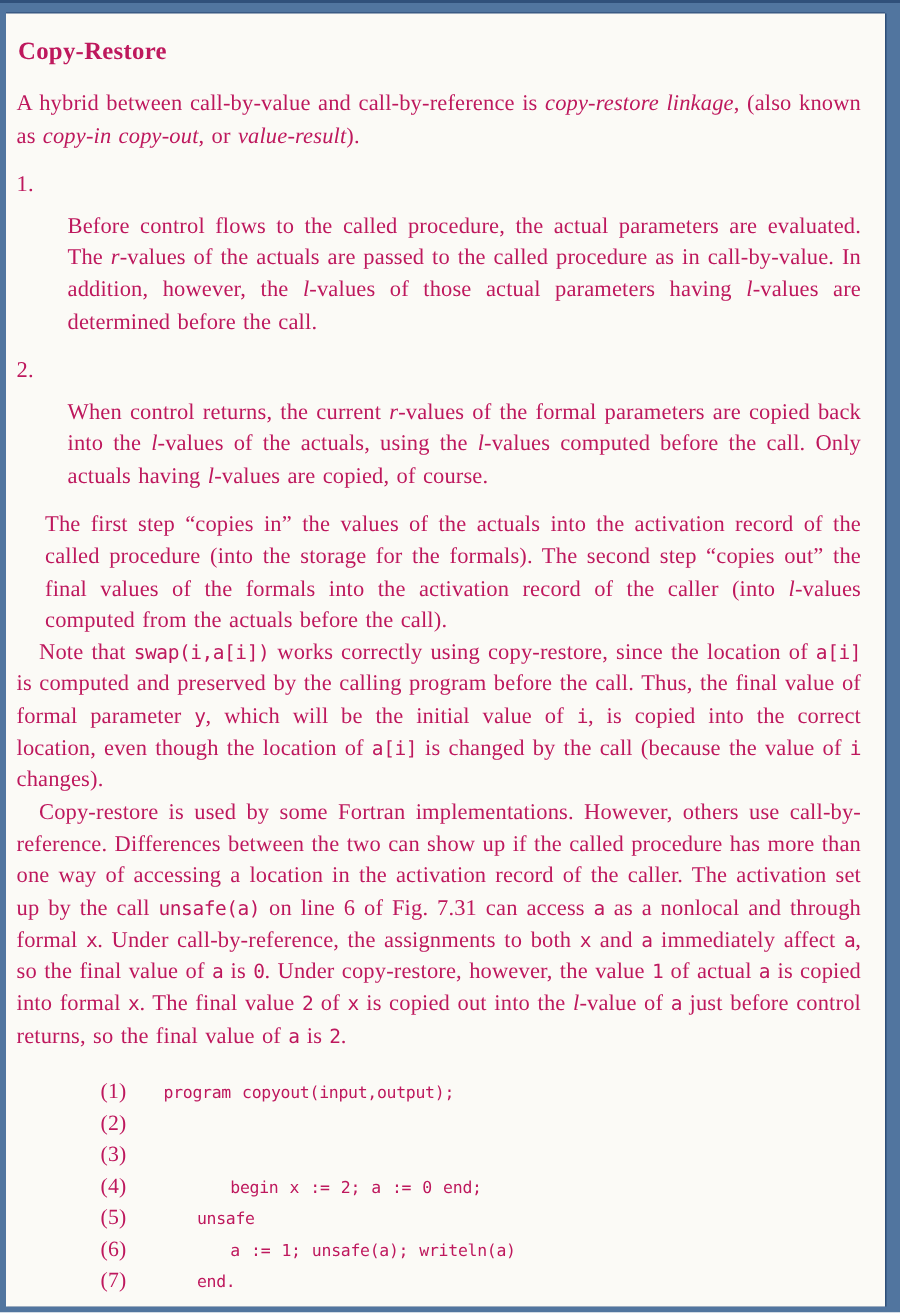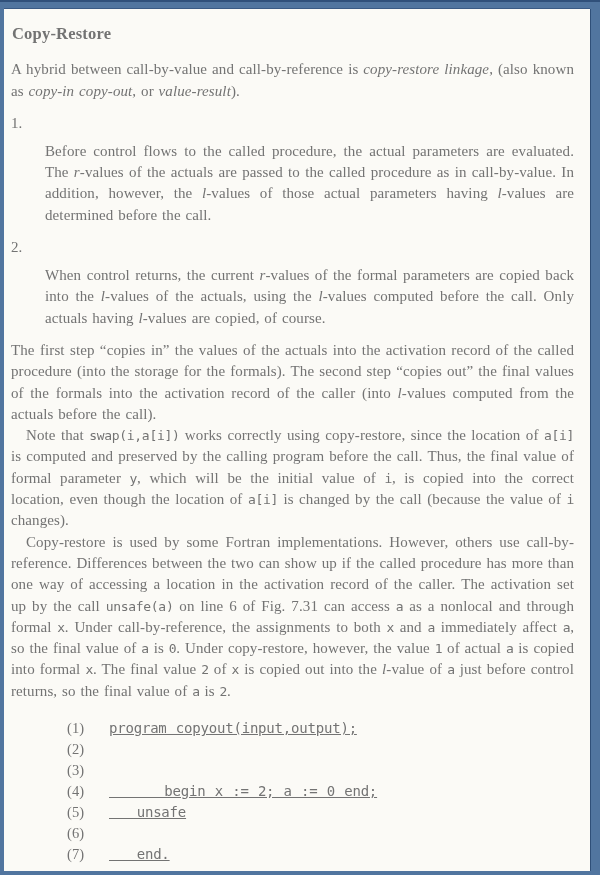--- a/index.html
+++ b/index.html
@@ -13,59 +13,58 @@
     width: 600px;
     height: 875px;
     background: #51759f;
     border-top: 2px solid #30507a;
     overflow: hidden;
   }
   .page {
     position: absolute;
     left: 4px; top: 7px; right: 10px; bottom: 4px;
     background: #fbfaf6;
-    color: #737373;
+    color: #be185d;
     padding: 12px 16px 0 7px;
     overflow: hidden;
     box-shadow: 1px 0 0 0 #2f4f78, 0 -1px 0 0 #3a5a84;
     font-size: 15px;
     line-height: 21.3px;
     word-spacing: 1px;
     letter-spacing: 0.1px;
   }
   h1.heading {
     font-size: 16.5px;
     font-weight: bold;
     letter-spacing: 0.2px;
     margin: 2px 0 15px 1px;
   }
   p.body { text-align: justify; }
   .list-item { display: flex; margin-top: 11px; }
   .li-num { width: 34px; flex: none; }
   .li-text { flex: 1; text-align: justify; margin-top: 28px; }
-  .para-after-list { margin-top: 11px; }
+  .para-after-list { margin-top: 11px; margin-left: 19px; }
   .indent { text-indent: 15px; }
   .tt {
     font-family: "DejaVu Sans Mono", monospace;
     font-size: 13px;
     letter-spacing: -0.3px;
     word-spacing: 0;
   }
   .code-figure { margin: 16px 0 0 56px; }
   .code-line { display: flex; line-height: 21px; }
   .code-num {
     width: 42px; flex: none;
     font-size: 14.5px;
   }
   .code-text {
     font-family: "DejaVu Sans Mono", monospace;
-    font-size: 14px;
+    font-size: 11px;
     letter-spacing: -0.2px;
     white-space: pre;
-    text-decoration: underline;
   }
   .caption { margin: 21px 0 0 30px; font-size: 14.6px; }
   .caption .cap-label { font-weight: bold; text-align: center; }
   .caption .cap-text { margin-left: 8px; }
 </style>
 </head>
 <body>
 
 <div class="frame">
   <div class="page">
@@ -104,20 +103,21 @@
       <div class="code-line">
         <span class="code-num">(4)</span>
         <span class="code-text">      begin x := 2; a := 0 end;</span>
       </div>
       <div class="code-line">
         <span class="code-num">(5)</span>
         <span class="code-text">   unsafe</span>
       </div>
       <div class="code-line">
         <span class="code-num">(6)</span>
+        <span class="code-text">      a := 1; unsafe(a); writeln(a)</span>
       </div>
       <div class="code-line">
         <span class="code-num">(7)</span>
         <span class="code-text">   end.</span>
       </div>
     </div>
 
     <p class="caption"><span class="cap-label">Fig. 7.31.</span><span class="cap-text">The output changes if call-by-reference is changed to copy-restore.</span></p>
 
   </div>

